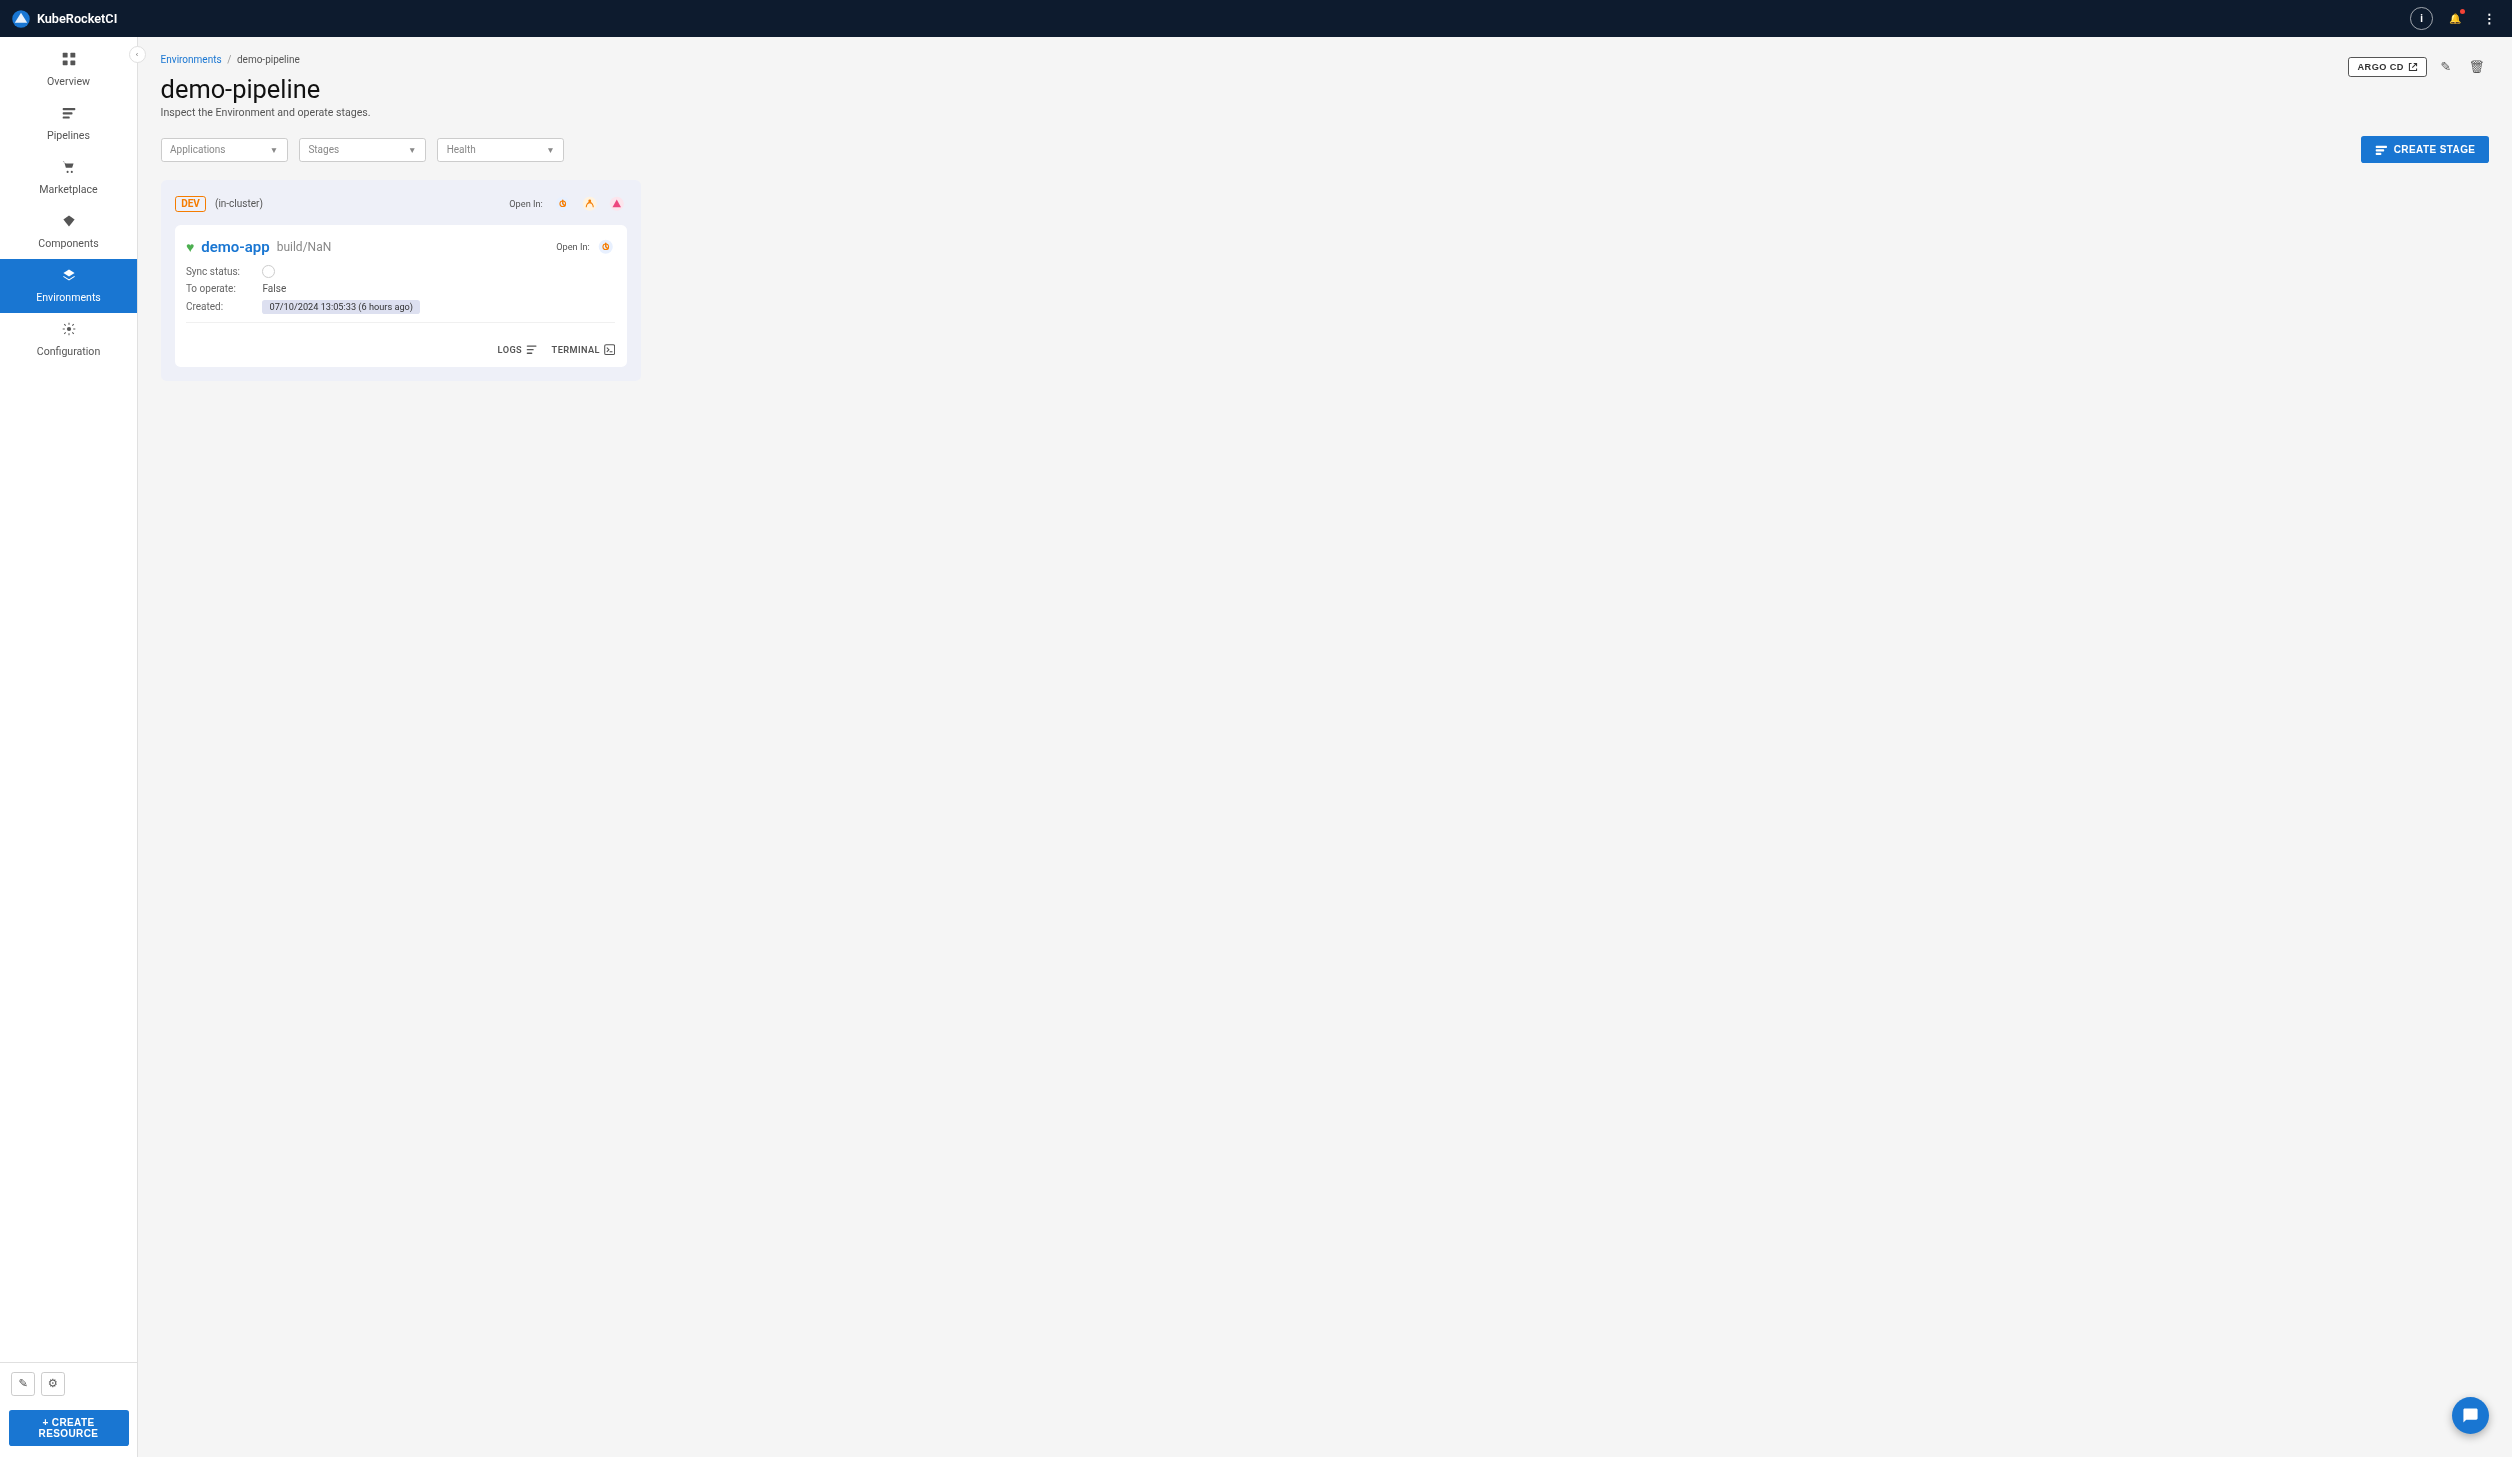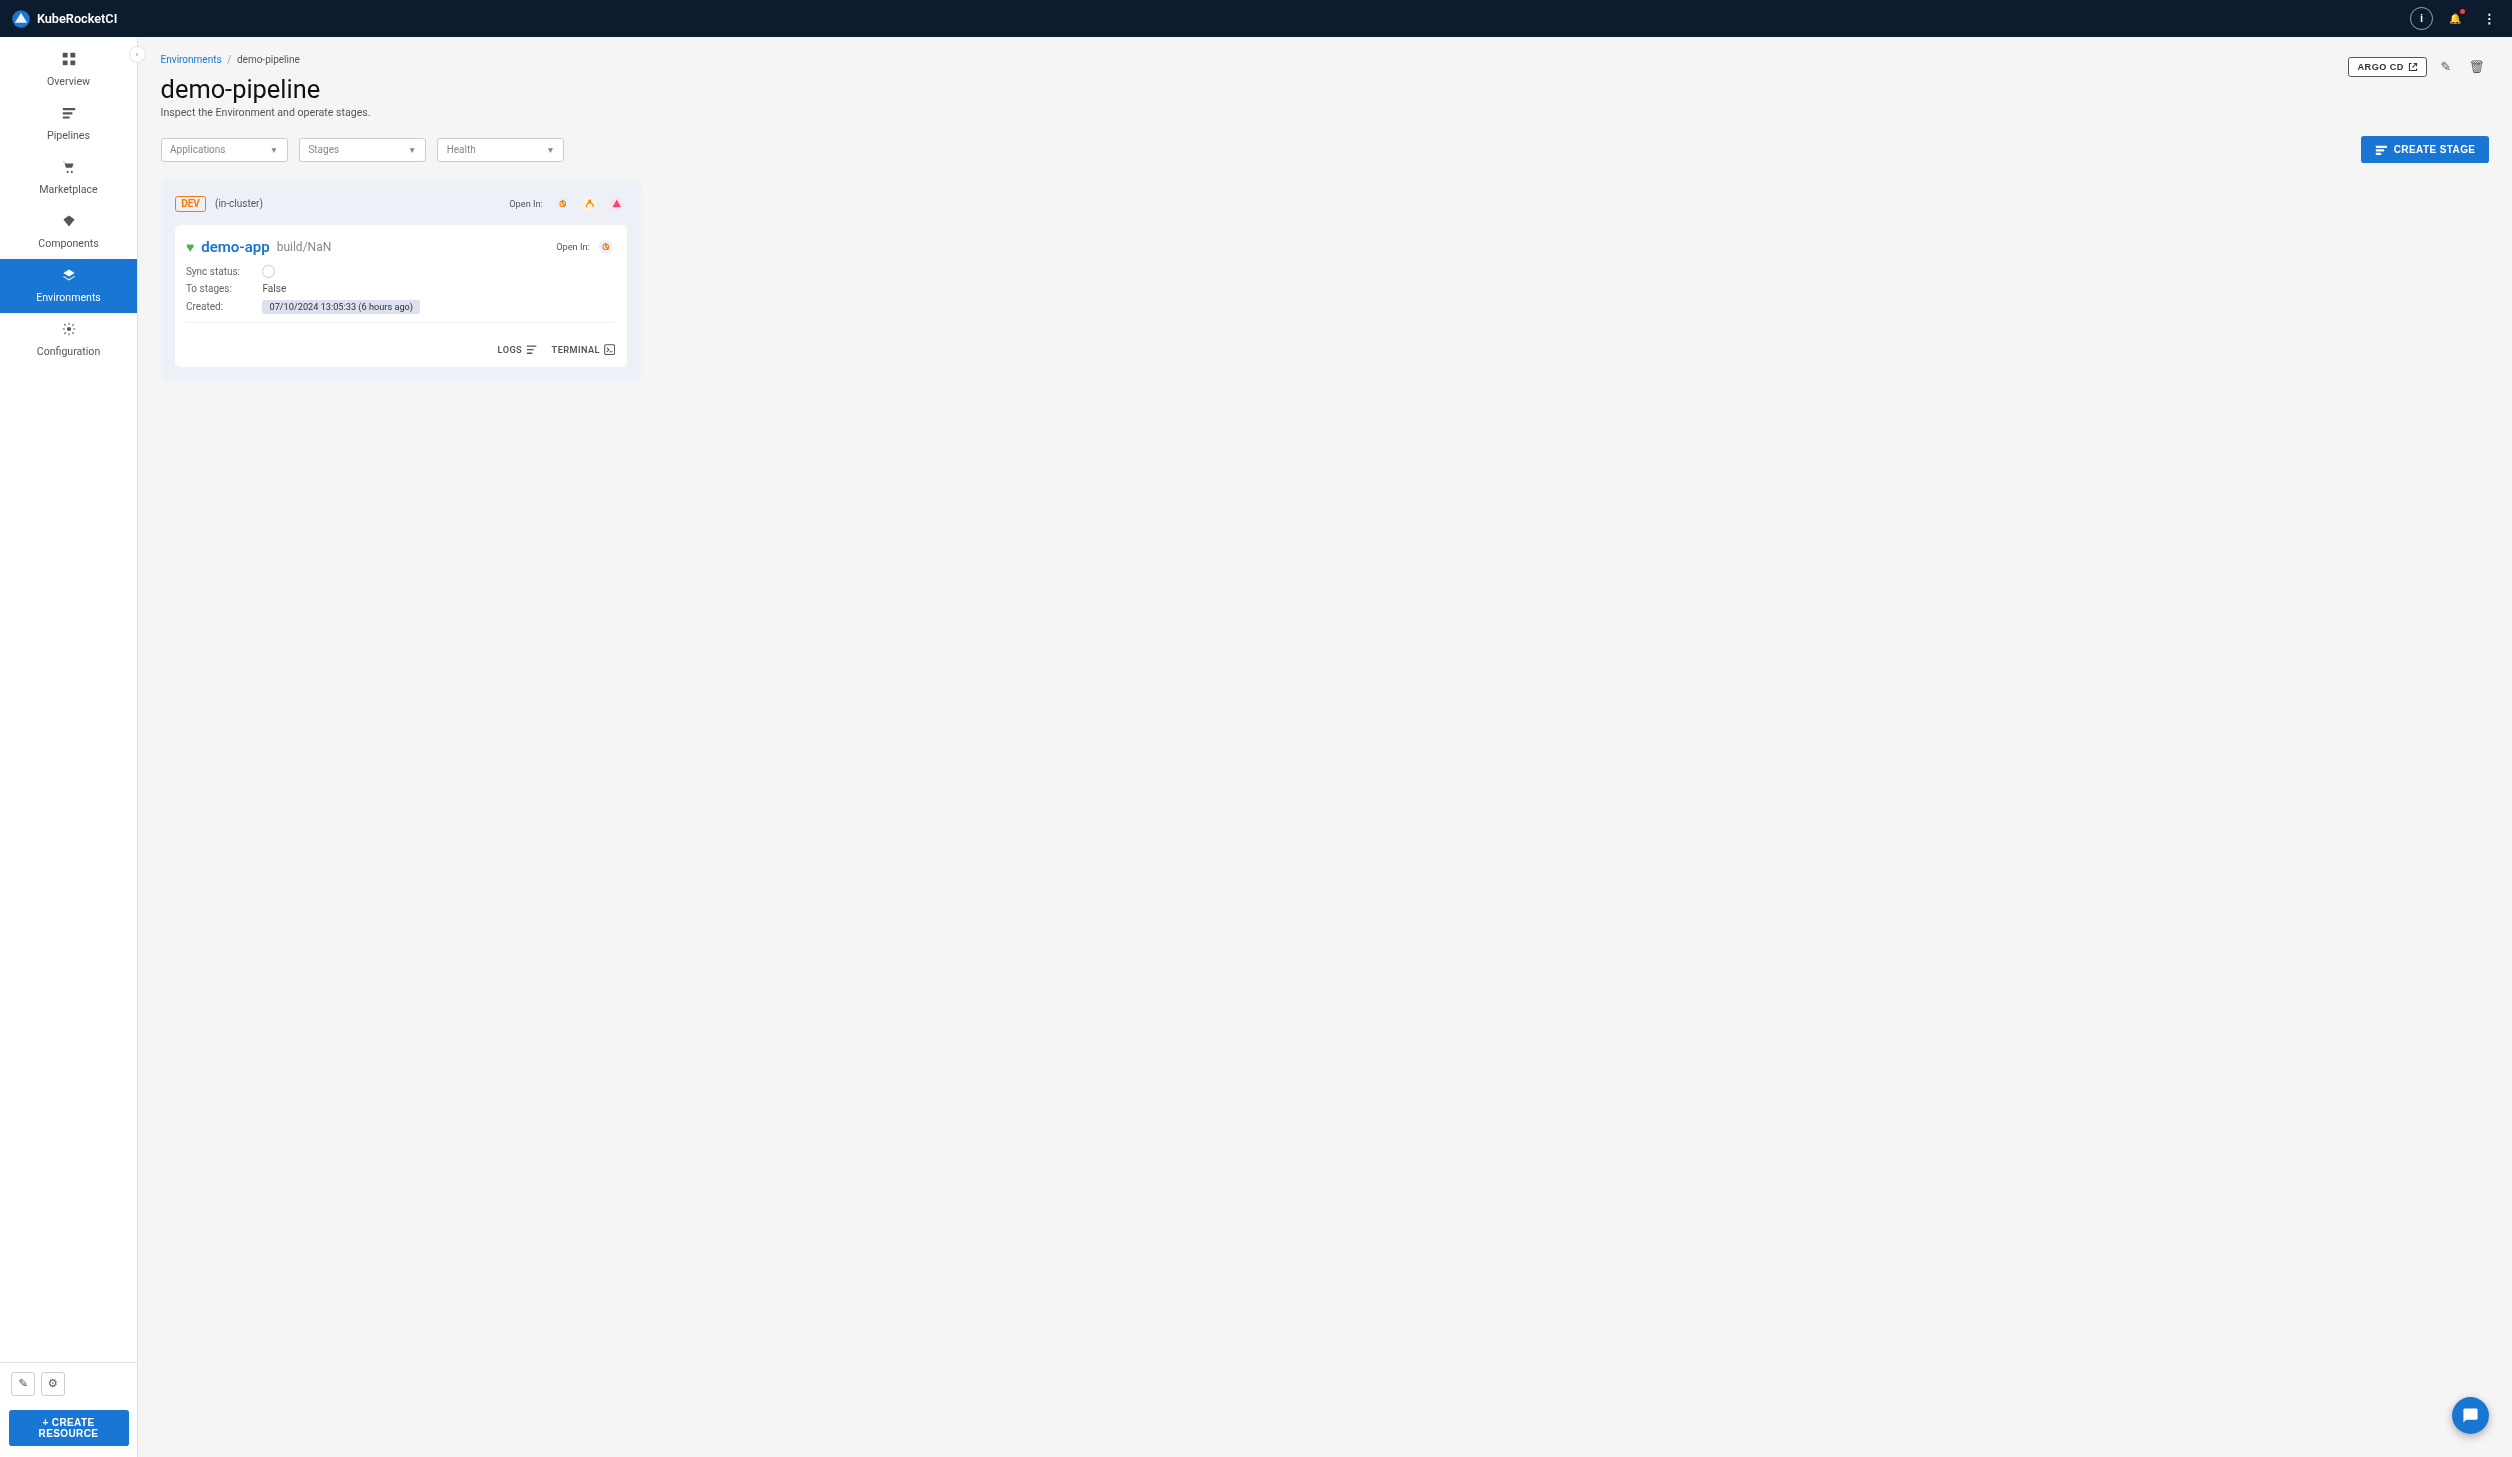--- a/index.html
+++ b/index.html
@@ -654,21 +654,21 @@
             </div>
           </div>
         </div>
 
         <div class="app-info">
           <div class="app-info-row">
             <span class="app-info-key">Sync status:</span>
             <div class="sync-circle"></div>
           </div>
           <div class="app-info-row">
-            <span class="app-info-key">To stages:</span>
+            <span class="app-info-key">To operate:</span>
             <span>False</span>
           </div>
           <div class="app-info-row">
             <span class="app-info-key">Created:</span>
             <span class="stage-info-value">07/10/2024 13:05:33 (6 hours ago)</span>
           </div>
         </div>
 
         <div class="app-actions">
           <div class="app-action-link">

